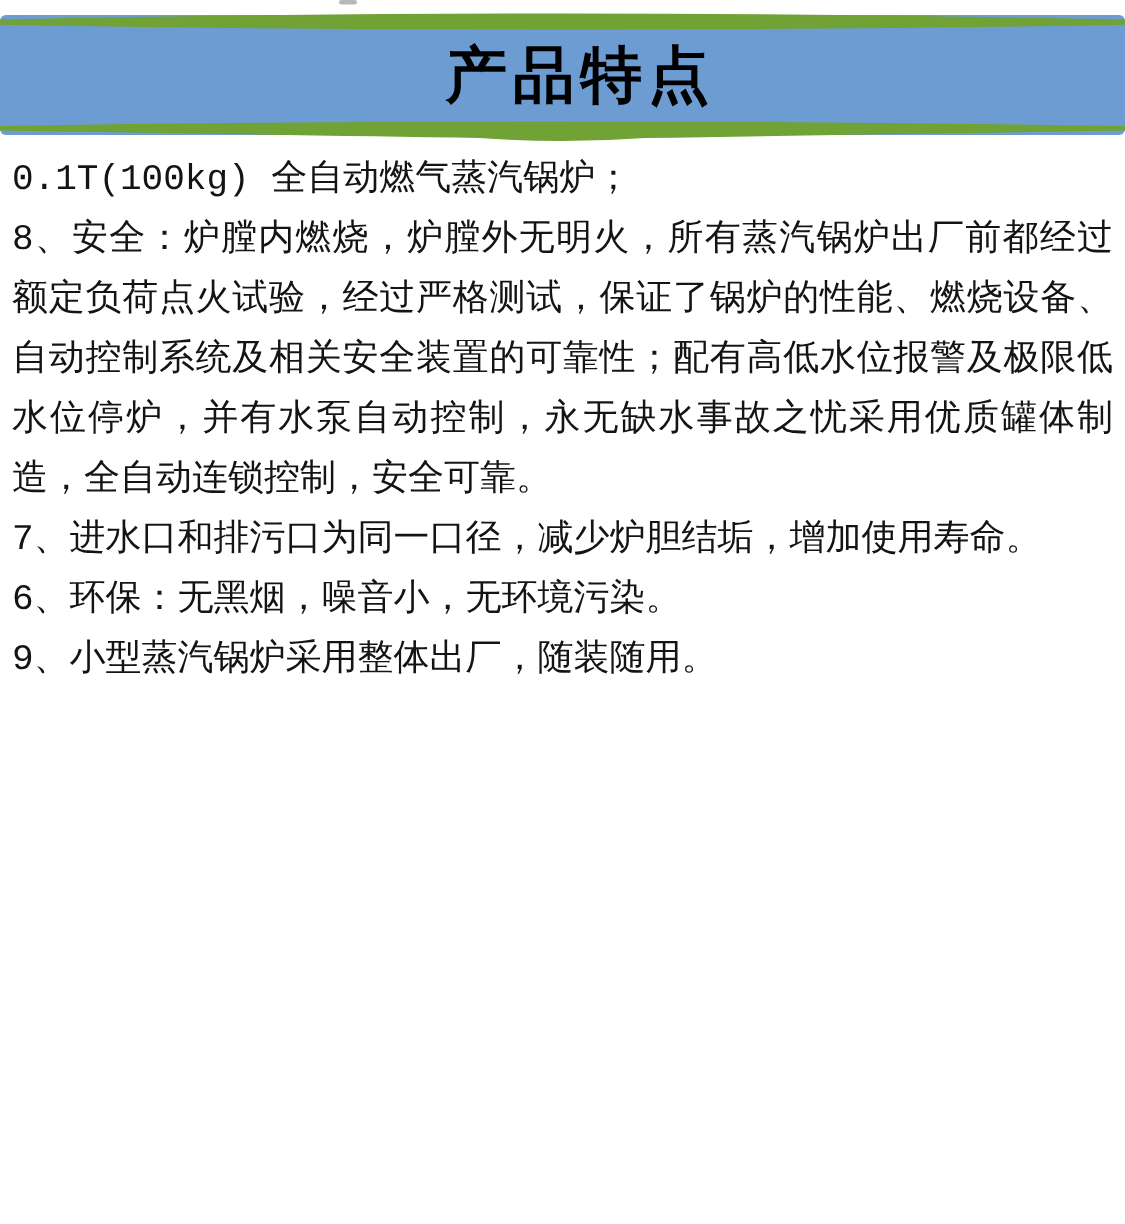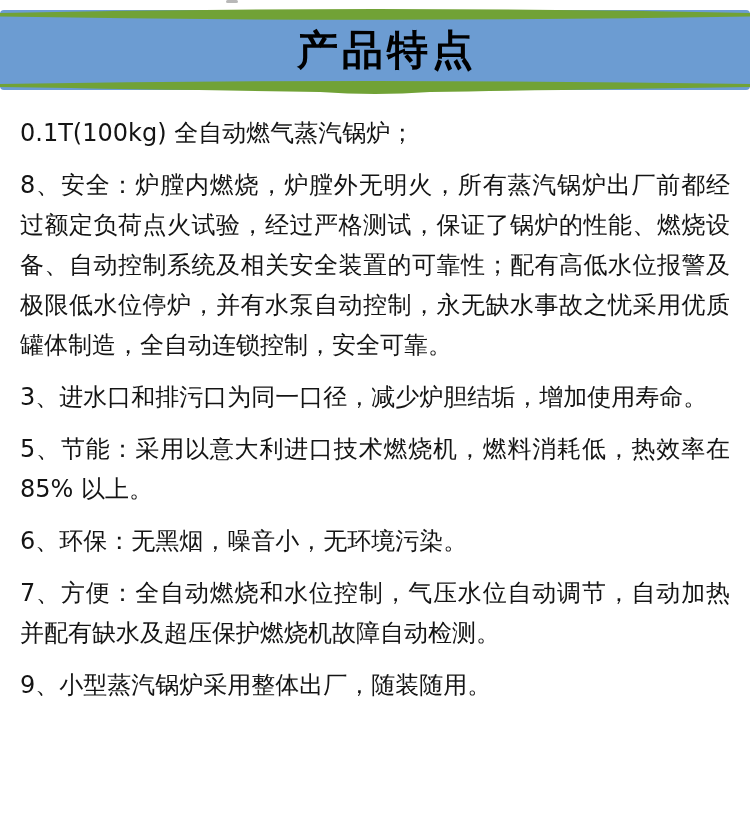--- a/index.html
+++ b/index.html
@@ -57,22 +57,23 @@
   
   .content {
     padding: 1px 8px 0 8px;
     font-size: 24px;
     line-height: 40px;
     color: #141414;
     text-align: justify;
     letter-spacing: 0;
   }
   .content p {
-    margin: 12px;
+    margin: 0;
     padding: 0;
+    font-family: Liberation Mono, monospace;
   }
 </style>
 </head>
 <body>
 
 <div class="page">
 
   <span class="top-artifact"></span>
 
   <header class="banner">
@@ -80,21 +81,19 @@
       <rect x="0" y="10" width="750" height="80" rx="4" fill="#6c9cd2"></rect>
       <path d="M0,13 Q375,5 750,13 L750,16.5 Q375,23 0,16.5 Z" fill="#71a236"></path>
       <path d="M0,84 Q375,78 750,84 L750,87 Q560,90 430,92 Q375,96 320,92 Q190,90 0,87 Z" fill="#71a236"></path>
     </svg>
     <h1 class="banner-title">产品特点</h1>
   </header>
 
   <main class="content">
     <p>0.1T(100kg) 全自动燃气蒸汽锅炉；</p>
     <p>8、安全：炉膛内燃烧，炉膛外无明火，所有蒸汽锅炉出厂前都经过额定负荷点火试验，经过严格测试，保证了锅炉的性能、燃烧设备、自动控制系统及相关安全装置的可靠性；配有高低水位报警及极限低水位停炉，并有水泵自动控制，永无缺水事故之忧采用优质罐体制造，全自动连锁控制，安全可靠。</p>
-    <p>3、进水口和排污口为同一口径，减少炉胆结垢，增加使用寿命。</p>
-    <p>5、节能：采用以意大利进口技术燃烧机，燃料消耗低，热效率在 85% 以上。</p>
+    <p>7、进水口和排污口为同一口径，减少炉胆结垢，增加使用寿命。</p>
     <p>6、环保：无黑烟，噪音小，无环境污染。</p>
-    <p>7、方便：全自动燃烧和水位控制，气压水位自动调节，自动加热并配有缺水及超压保护燃烧机故障自动检测。</p>
     <p>9、小型蒸汽锅炉采用整体出厂，随装随用。</p>
 
   </main>
 
 </div>
 
 </body></html>

